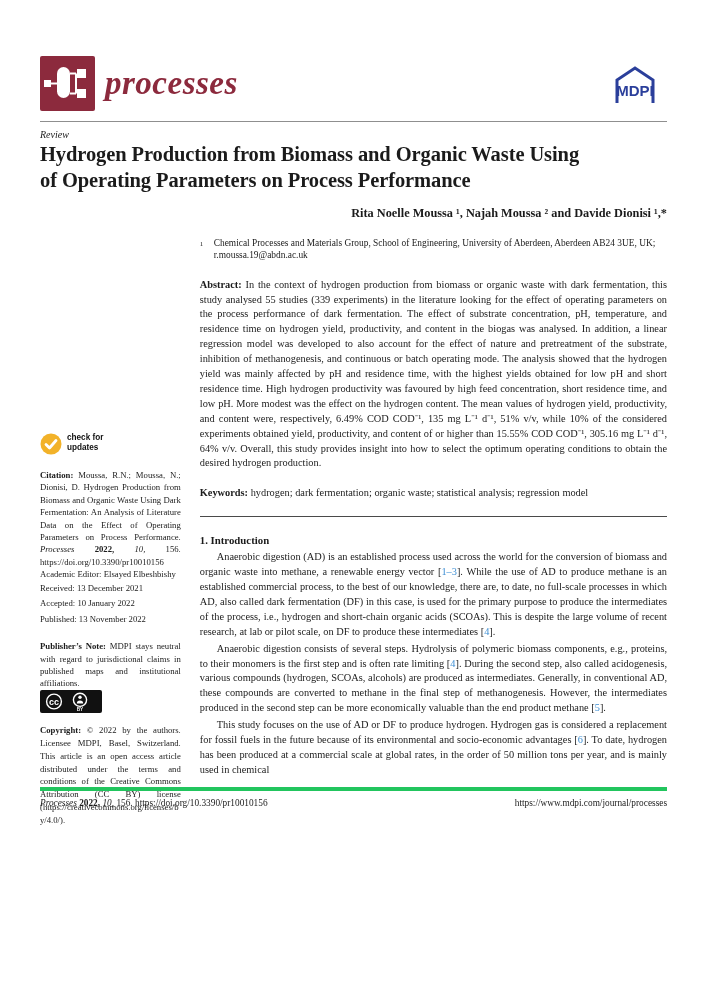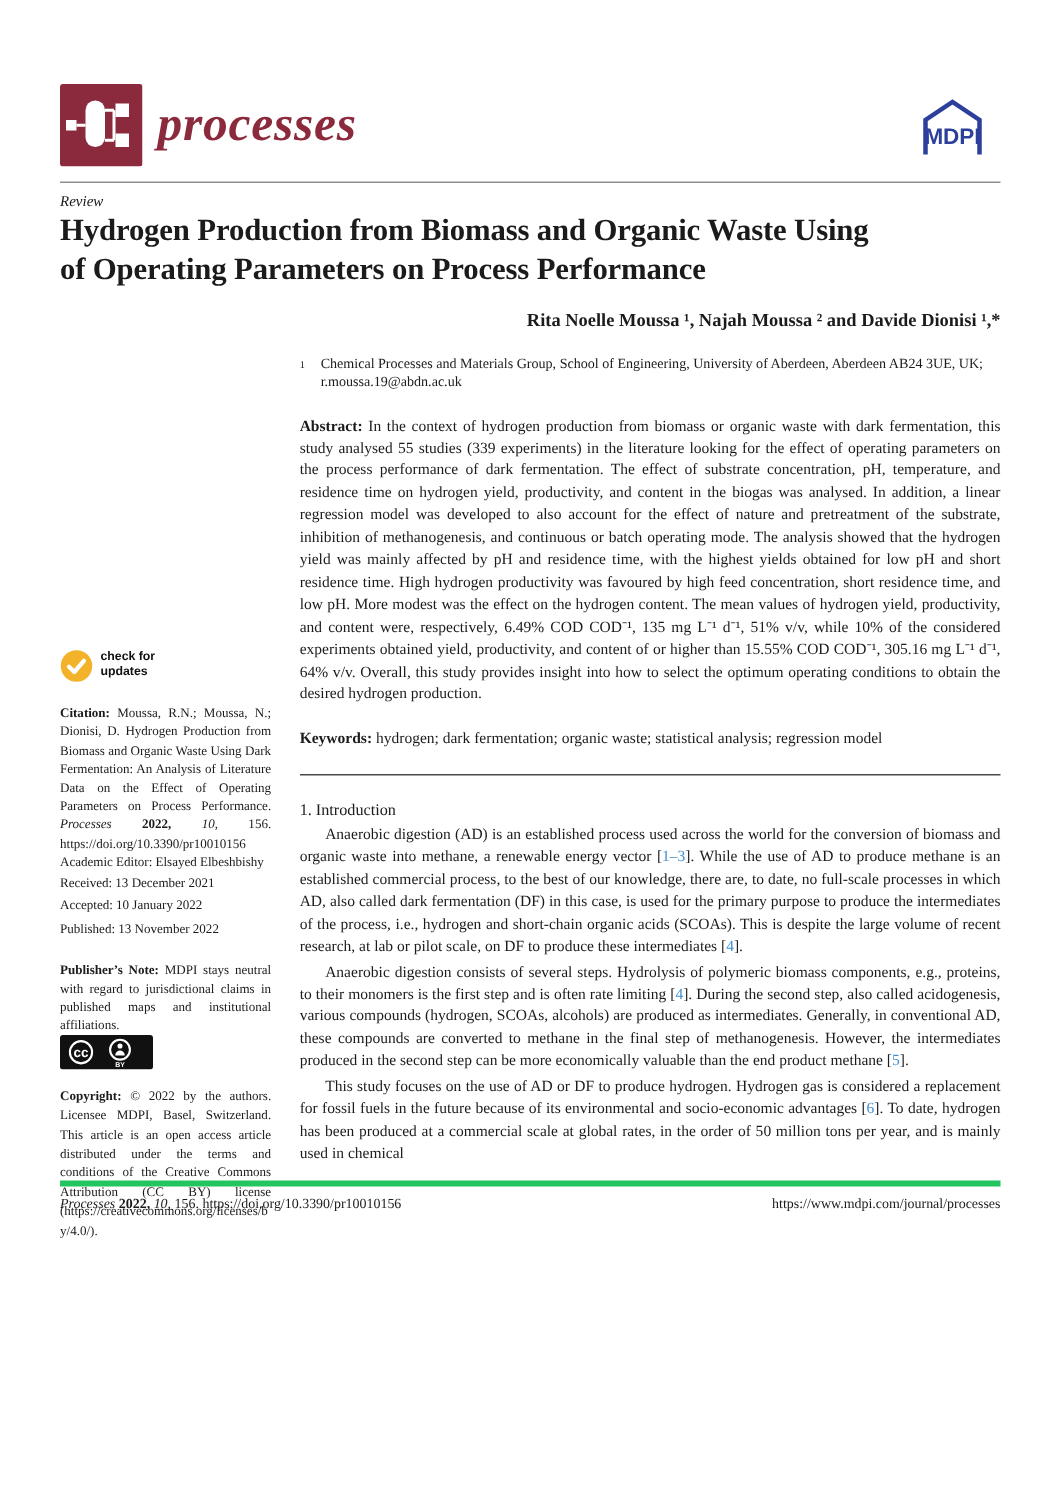--- a/index.html
+++ b/index.html
@@ -30,21 +30,21 @@
   .copyright{text-align:justify;line-height:12.8px;overflow-wrap:anywhere;}
   .b{font-weight:bold;} .i{font-style:italic;}
   
   .maincol{width:468px;font-size:10.35px;line-height:14.9px;text-align:justify;}
   .affil-row{display:flex;font-size:9.4px;line-height:12.3px;text-align:left;}
   .affil-marker{width:14px;font-size:6.9px;vertical-align:top;padding-top:1px;flex:none;}
   .affil-text{flex:1;}
   .abstract{margin-top:16px;}
   .keywords{margin-top:15px;}
   .kw-divider{border-top:1px solid #4a4a4a;margin-top:15px;height:0;}
-  .sec-heading{font-weight:normal;font-size:10.8px;margin-top:16px;text-align:left;}
+  .sec-heading{font-weight:bold;font-size:10.8px;margin-top:16px;text-align:left;}
   .para{margin:2px 0 0;text-indent:17px;}
   .ref{color:var(--ref-blue);}
   .doi{color:#1b1b1b;}
   
   .footer{position:absolute;left:40px;right:40px;bottom:20px;border-top:4px solid #22c55e;
           padding-top:7px;display:flex;justify-content:space-between;font-size:9.3px;}
 </style>
 </head>
 <body>
 

